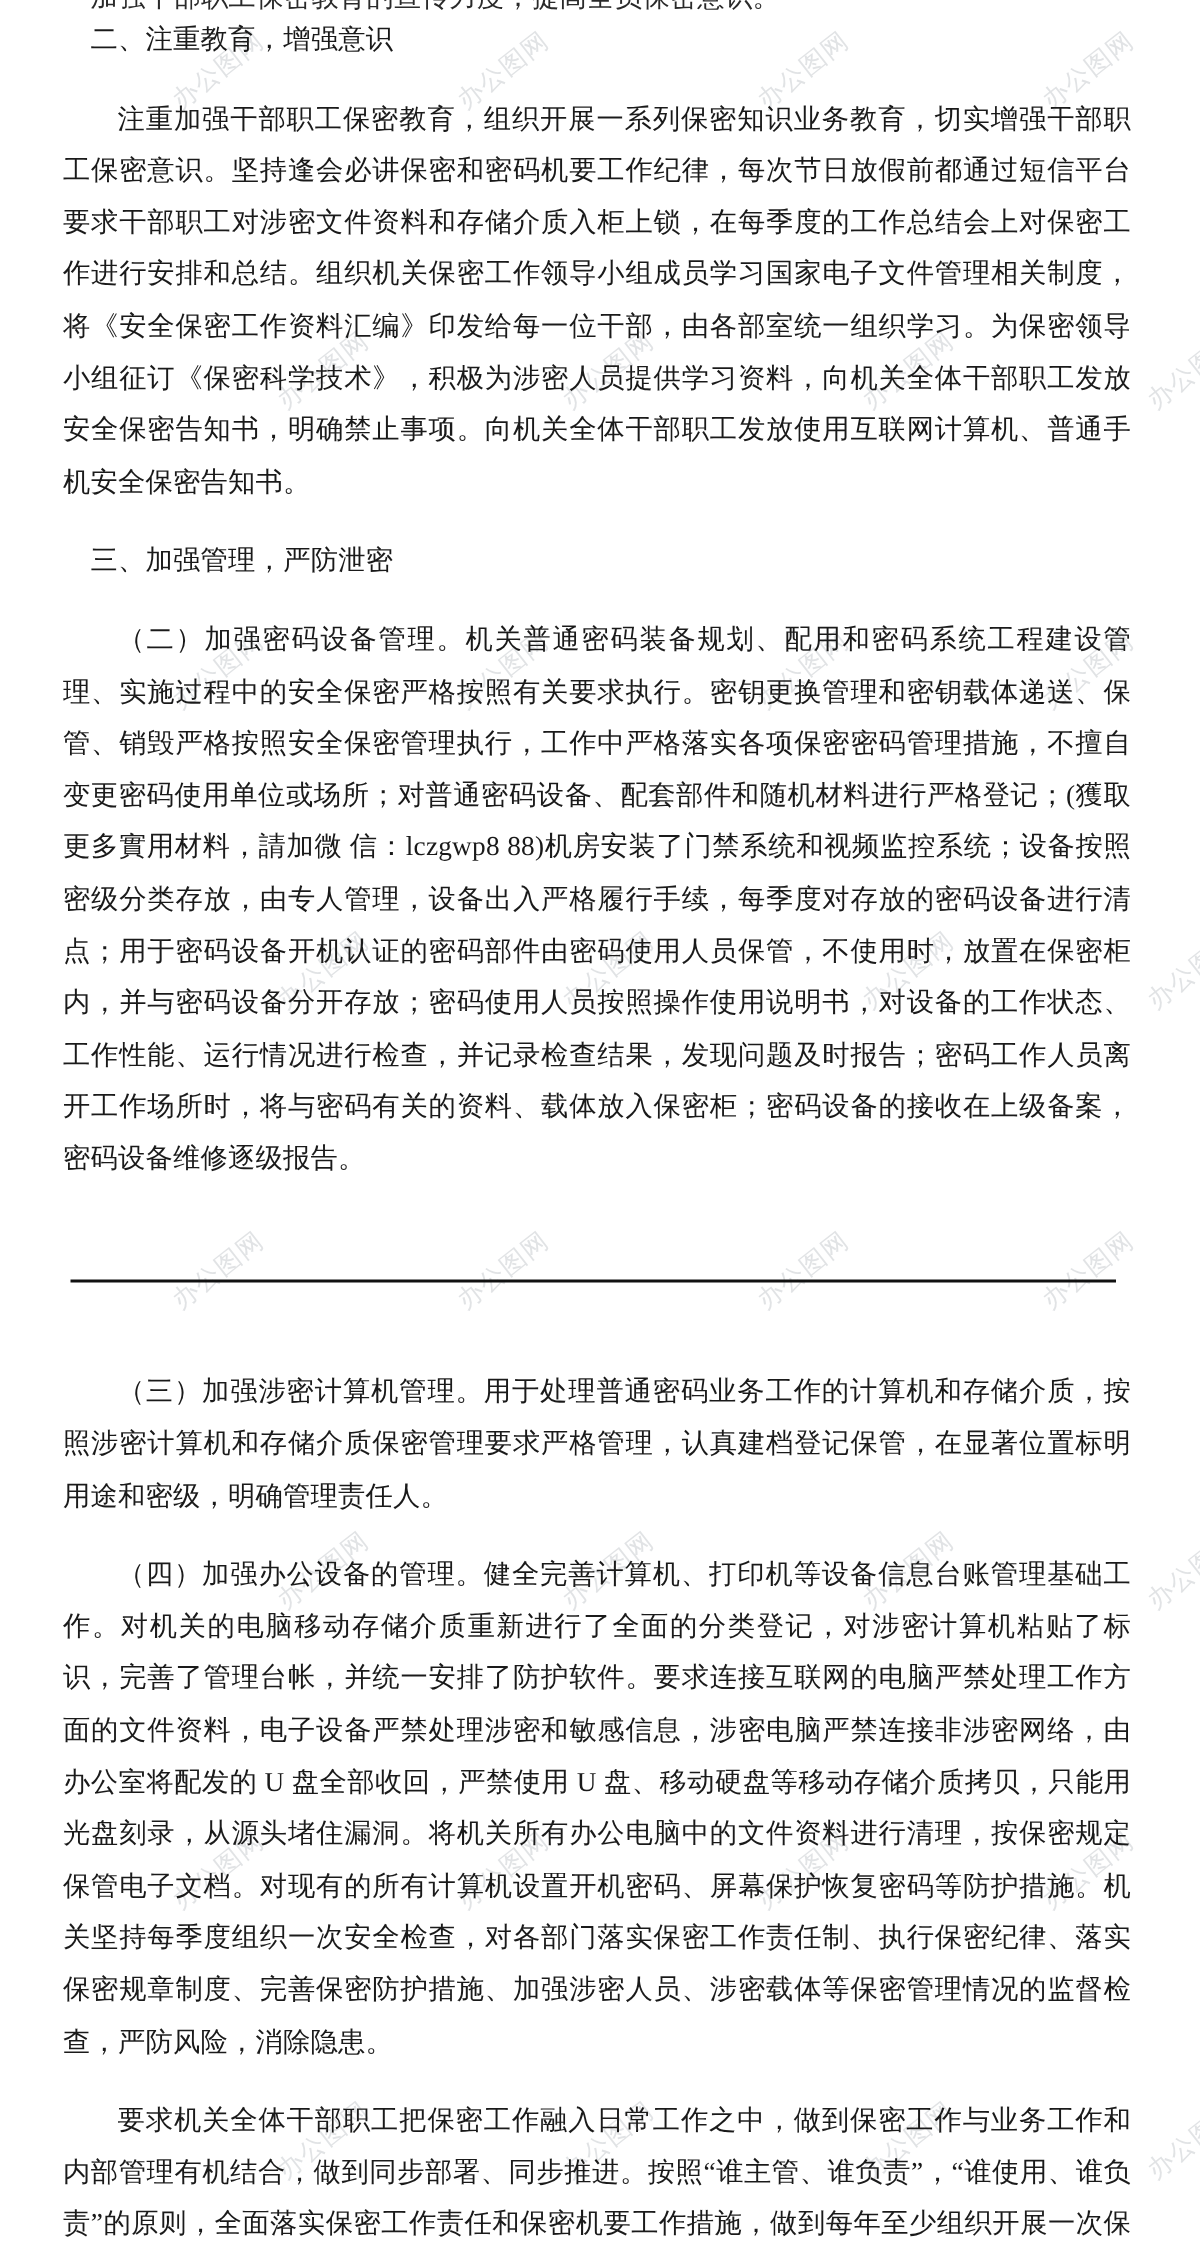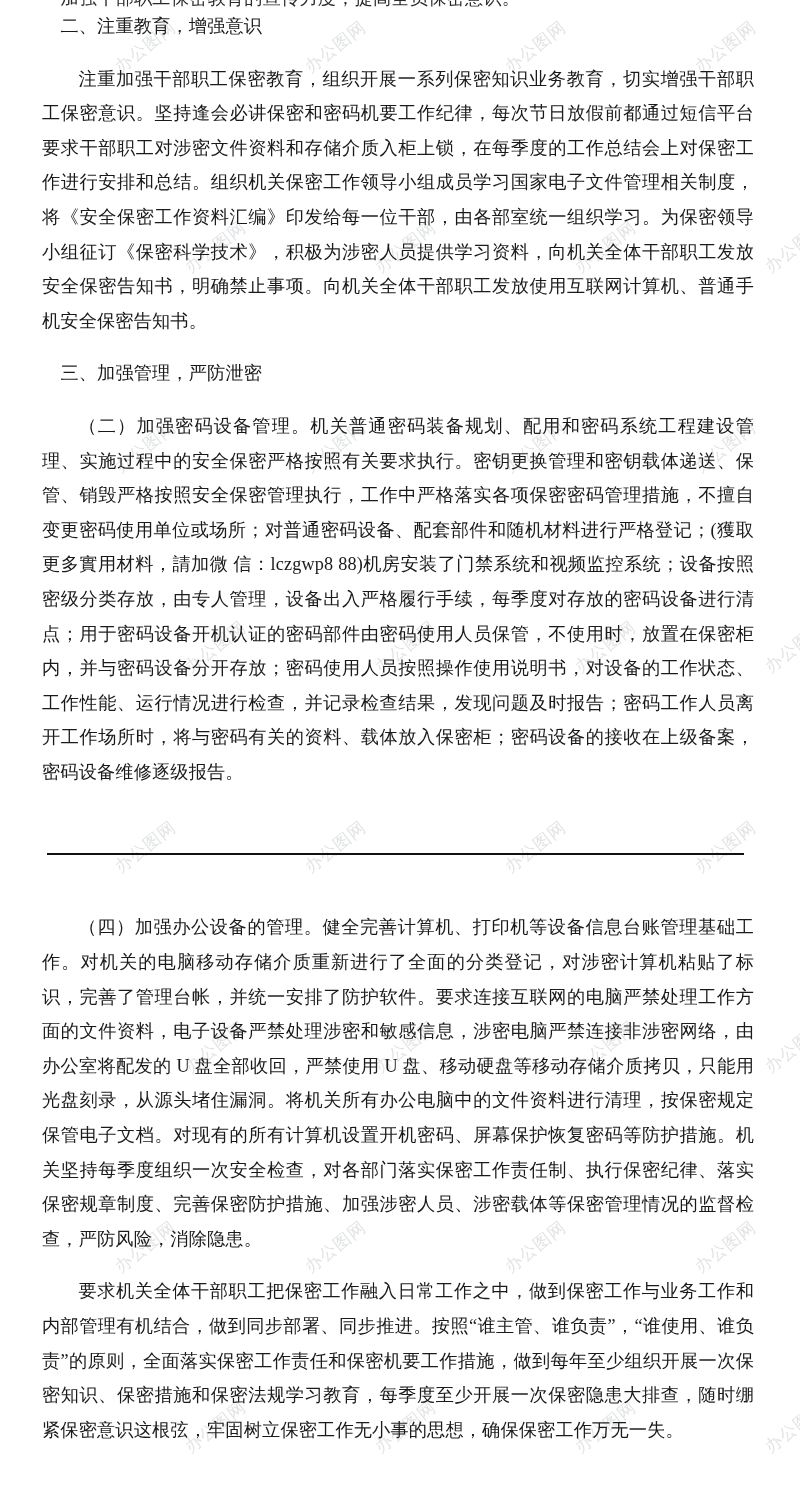--- a/index.html
+++ b/index.html
@@ -137,17 +137,18 @@
   </div>
 
   <div class="doc-body" id="doc-body">
       <p class="heading">二、注重教育，增强意识</p>
       <p class="para">注重加强干部职工保密教育，组织开展一系列保密知识业务教育，切实增强干部职工保密意识。坚持逢会必讲保密和密码机要工作纪律，每次节日放假前都通过短信平台要求干部职工对涉密文件资料和存储介质入柜上锁，在每季度的工作总结会上对保密工作进行安排和总结。组织机关保密工作领导小组成员学习国家电子文件管理相关制度，将《安全保密工作资料汇编》印发给每一位干部，由各部室统一组织学习。为保密领导小组征订《保密科学技术》，积极为涉密人员提供学习资料，向机关全体干部职工发放安全保密告知书，明确禁止事项。向机关全体干部职工发放使用互联网计算机、普通手机安全保密告知书。</p>
       <p class="heading">三、加强管理，严防泄密</p>
       <p class="para">（二）加强密码设备管理。机关普通密码装备规划、配用和密码系统工程建设管理、实施过程中的安全保密严格按照有关要求执行。密钥更换管理和密钥载体递送、保管、销毁严格按照安全保密管理执行，工作中严格落实各项保密密码管理措施，不擅自变更密码使用单位或场所；对普通密码设备、配套部件和随机材料进行严格登记；(獲取更多實用材料，請加微 信：lczgwp8 88)机房安装了门禁系统和视频监控系统；设备按照密级分类存放，由专人管理，设备出入严格履行手续，每季度对存放的密码设备进行清点；用于密码设备开机认证的密码部件由密码使用人员保管，不使用时，放置在保密柜内，并与密码设备分开存放；密码使用人员按照操作使用说明书，对设备的工作状态、工作性能、运行情况进行检查，并记录检查结果，发现问题及时报告；密码工作人员离开工作场所时，将与密码有关的资料、载体放入保密柜；密码设备的接收在上级备案，密码设备维修逐级报告。</p>
       <div class="gap-before-rule"></div>
       <hr class="section-rule">
       <div class="gap-after-rule"></div>
+      <p class="para">（三）加强涉密计算机管理。用于处理普通密码业务工作的计算机和存储介质，按照涉密计算机和存储介质保密管理要求严格管理，认真建档登记保管，在显著位置标明用途和密级，明确管理责任人。</p>
       <p class="para">（四）加强办公设备的管理。健全完善计算机、打印机等设备信息台账管理基础工作。对机关的电脑移动存储介质重新进行了全面的分类登记，对涉密计算机粘贴了标识，完善了管理台帐，并统一安排了防护软件。要求连接互联网的电脑严禁处理工作方面的文件资料，电子设备严禁处理涉密和敏感信息，涉密电脑严禁连接非涉密网络，由办公室将配发的 U 盘全部收回，严禁使用 U 盘、移动硬盘等移动存储介质拷贝，只能用光盘刻录，从源头堵住漏洞。将机关所有办公电脑中的文件资料进行清理，按保密规定保管电子文档。对现有的所有计算机设置开机密码、屏幕保护恢复密码等防护措施。机关坚持每季度组织一次安全检查，对各部门落实保密工作责任制、执行保密纪律、落实保密规章制度、完善保密防护措施、加强涉密人员、涉密载体等保密管理情况的监督检查，严防风险，消除隐患。</p>
       <p class="para">要求机关全体干部职工把保密工作融入日常工作之中，做到保密工作与业务工作和内部管理有机结合，做到同步部署、同步推进。按照“谁主管、谁负责”，“谁使用、谁负责”的原则，全面落实保密工作责任和保密机要工作措施，做到每年至少组织开展一次保密知识、保密措施和保密法规学习教育，每季度至少开展一次保密隐患大排查，随时绷紧保密意识这根弦，牢固树立保密工作无小事的思想，确保保密工作万无一失。</p>
     </div>
 
 </div>
 
 </body></html>

